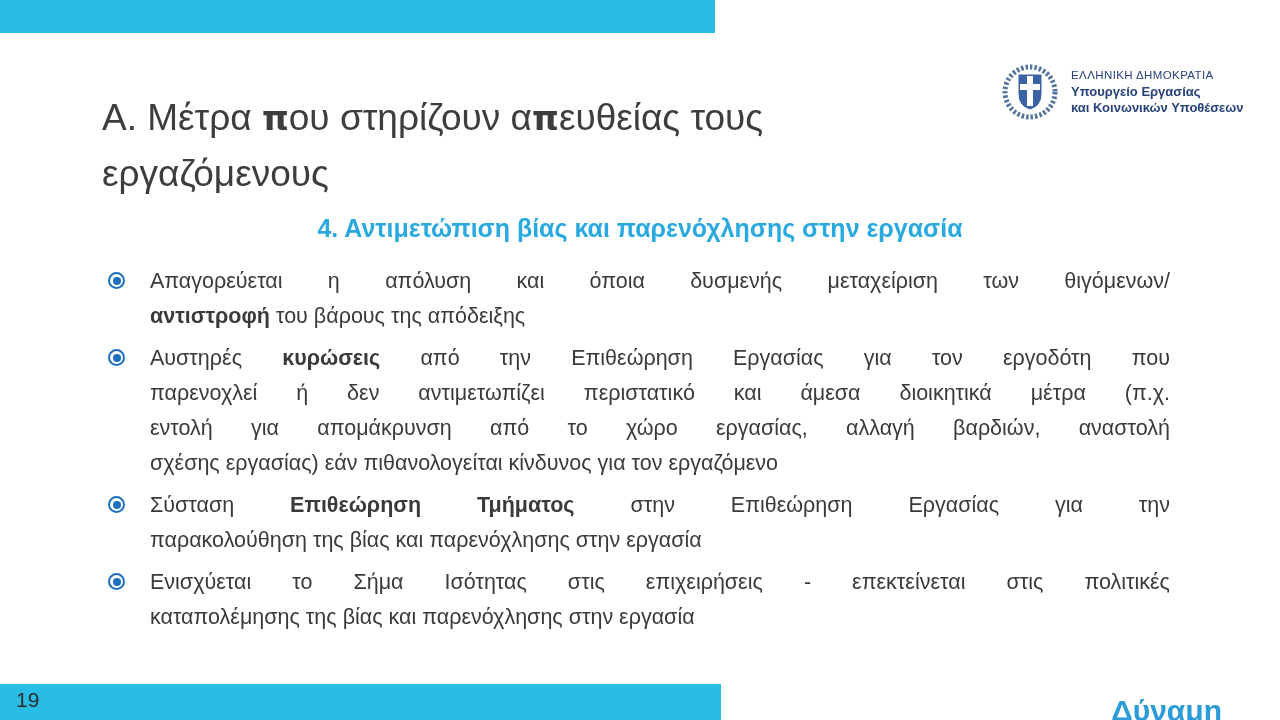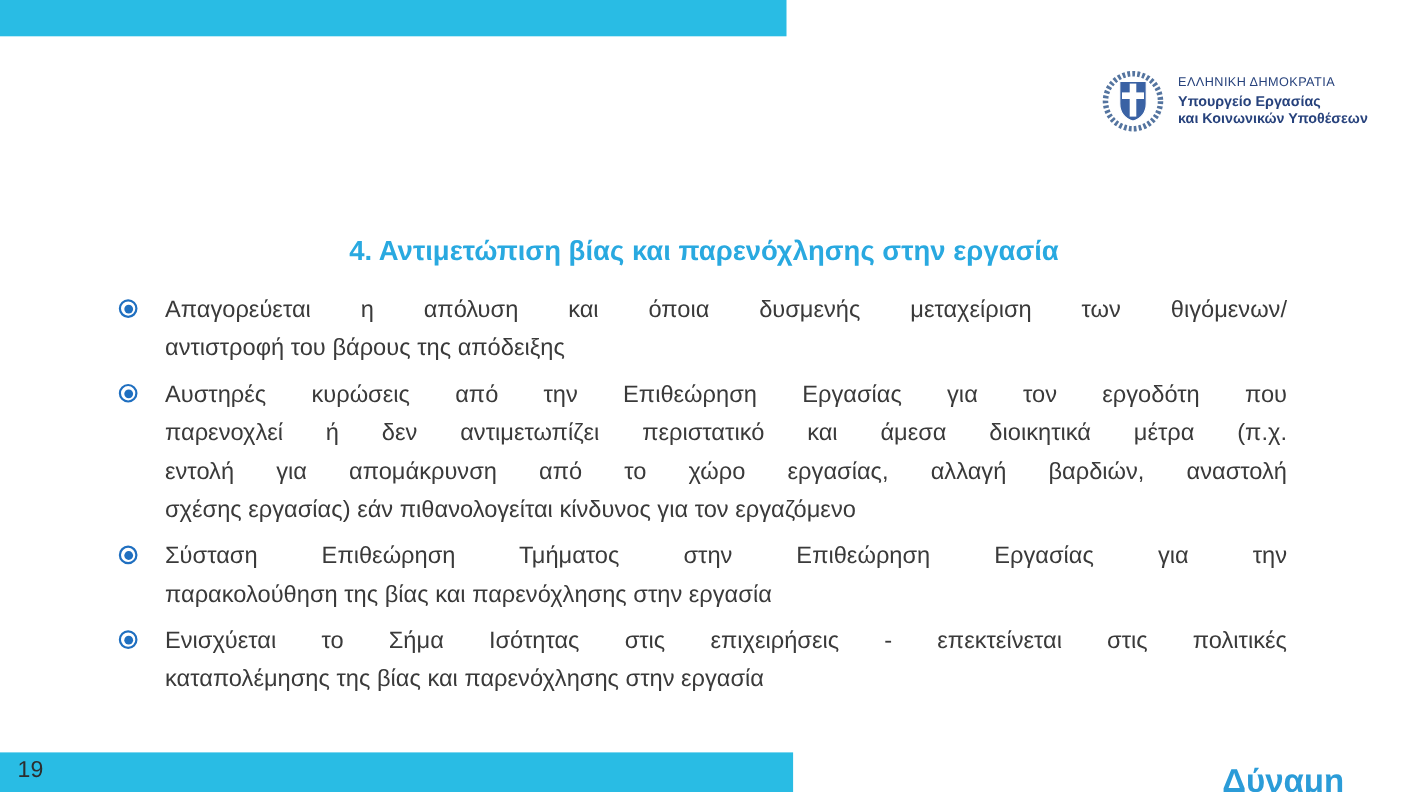--- a/index.html
+++ b/index.html
@@ -29,21 +29,21 @@
 
   
   .bullets{position:absolute;left:108px;top:264px;width:1062px;}
   .bullet{display:flex;margin-bottom:7px;}
   .bullet-marker{width:42px;flex:none;padding-top:8px;}
   .icon-ring{width:17px;height:17px;border:2.5px solid #1f6fc0;border-radius:50%;position:relative;box-sizing:border-box;background:#fff;}
   .icon-dot{position:absolute;left:50%;top:50%;width:8px;height:8px;margin:-4px 0 0 -4px;background:#1f6fc0;border-radius:50%;}
   .bullet-body{flex:1;font-size:21.5px;line-height:35px;color:#3a3a3a;}
   .bl{white-space:normal;}
   .bl.j{text-align:justify;text-align-last:justify;}
-  .bullet-body .seg-b{font-weight:normal;}
+  .bullet-body .seg-b{font-weight:bold;}
 
   
   .footer-logo{position:absolute;left:1092px;top:664px;width:130px;text-align:right;color:#2b9cd8;margin-top:30px;}
   .fl1{font-size:30px;font-weight:bold;line-height:34px;}
   .fl2row{display:flex;align-items:center;gap:5px;margin:1px 4px 2px 4px;}
   .fl2row .rule{flex:1;height:0;border-top:2px solid #2b9cd8;}
   .fl2{font-size:9.5px;letter-spacing:2.5px;font-weight:bold;}
   .fl3{font-size:23px;font-weight:bold;line-height:24px;}
 </style>
 </head>
@@ -62,20 +62,24 @@
         <rect x="19" y="20" width="20" height="6" fill="#ffffff"></rect>
       </svg>
     </div>
     <div class="ministry-text">
       <div class="m1">ΕΛΛΗΝΙΚΗ ΔΗΜΟΚΡΑΤΙΑ</div>
       <div class="m2">Υπουργείο Εργασίας</div>
       <div class="m3">και Κοινωνικών Υποθέσεων</div>
     </div>
   </div>
 
+  <div class="slide-title">
+    <div><span>Α. Μέτρα </span><span class="seg-b">π</span><span>ου στηρίζουν α</span><span class="seg-b">π</span><span>ευθείας τους</span></div>
+    <div><span>εργαζόμενους</span></div>
+  </div>
 
   <div class="subtitle">4. Αντιμετώπιση βίας και παρενόχλησης στην εργασία</div>
 
   <div class="bullets">
 
     <div class="bullet">
       <div class="bullet-marker">
         <div class="icon-ring">
             <div class="icon-dot"></div>
           </div>

